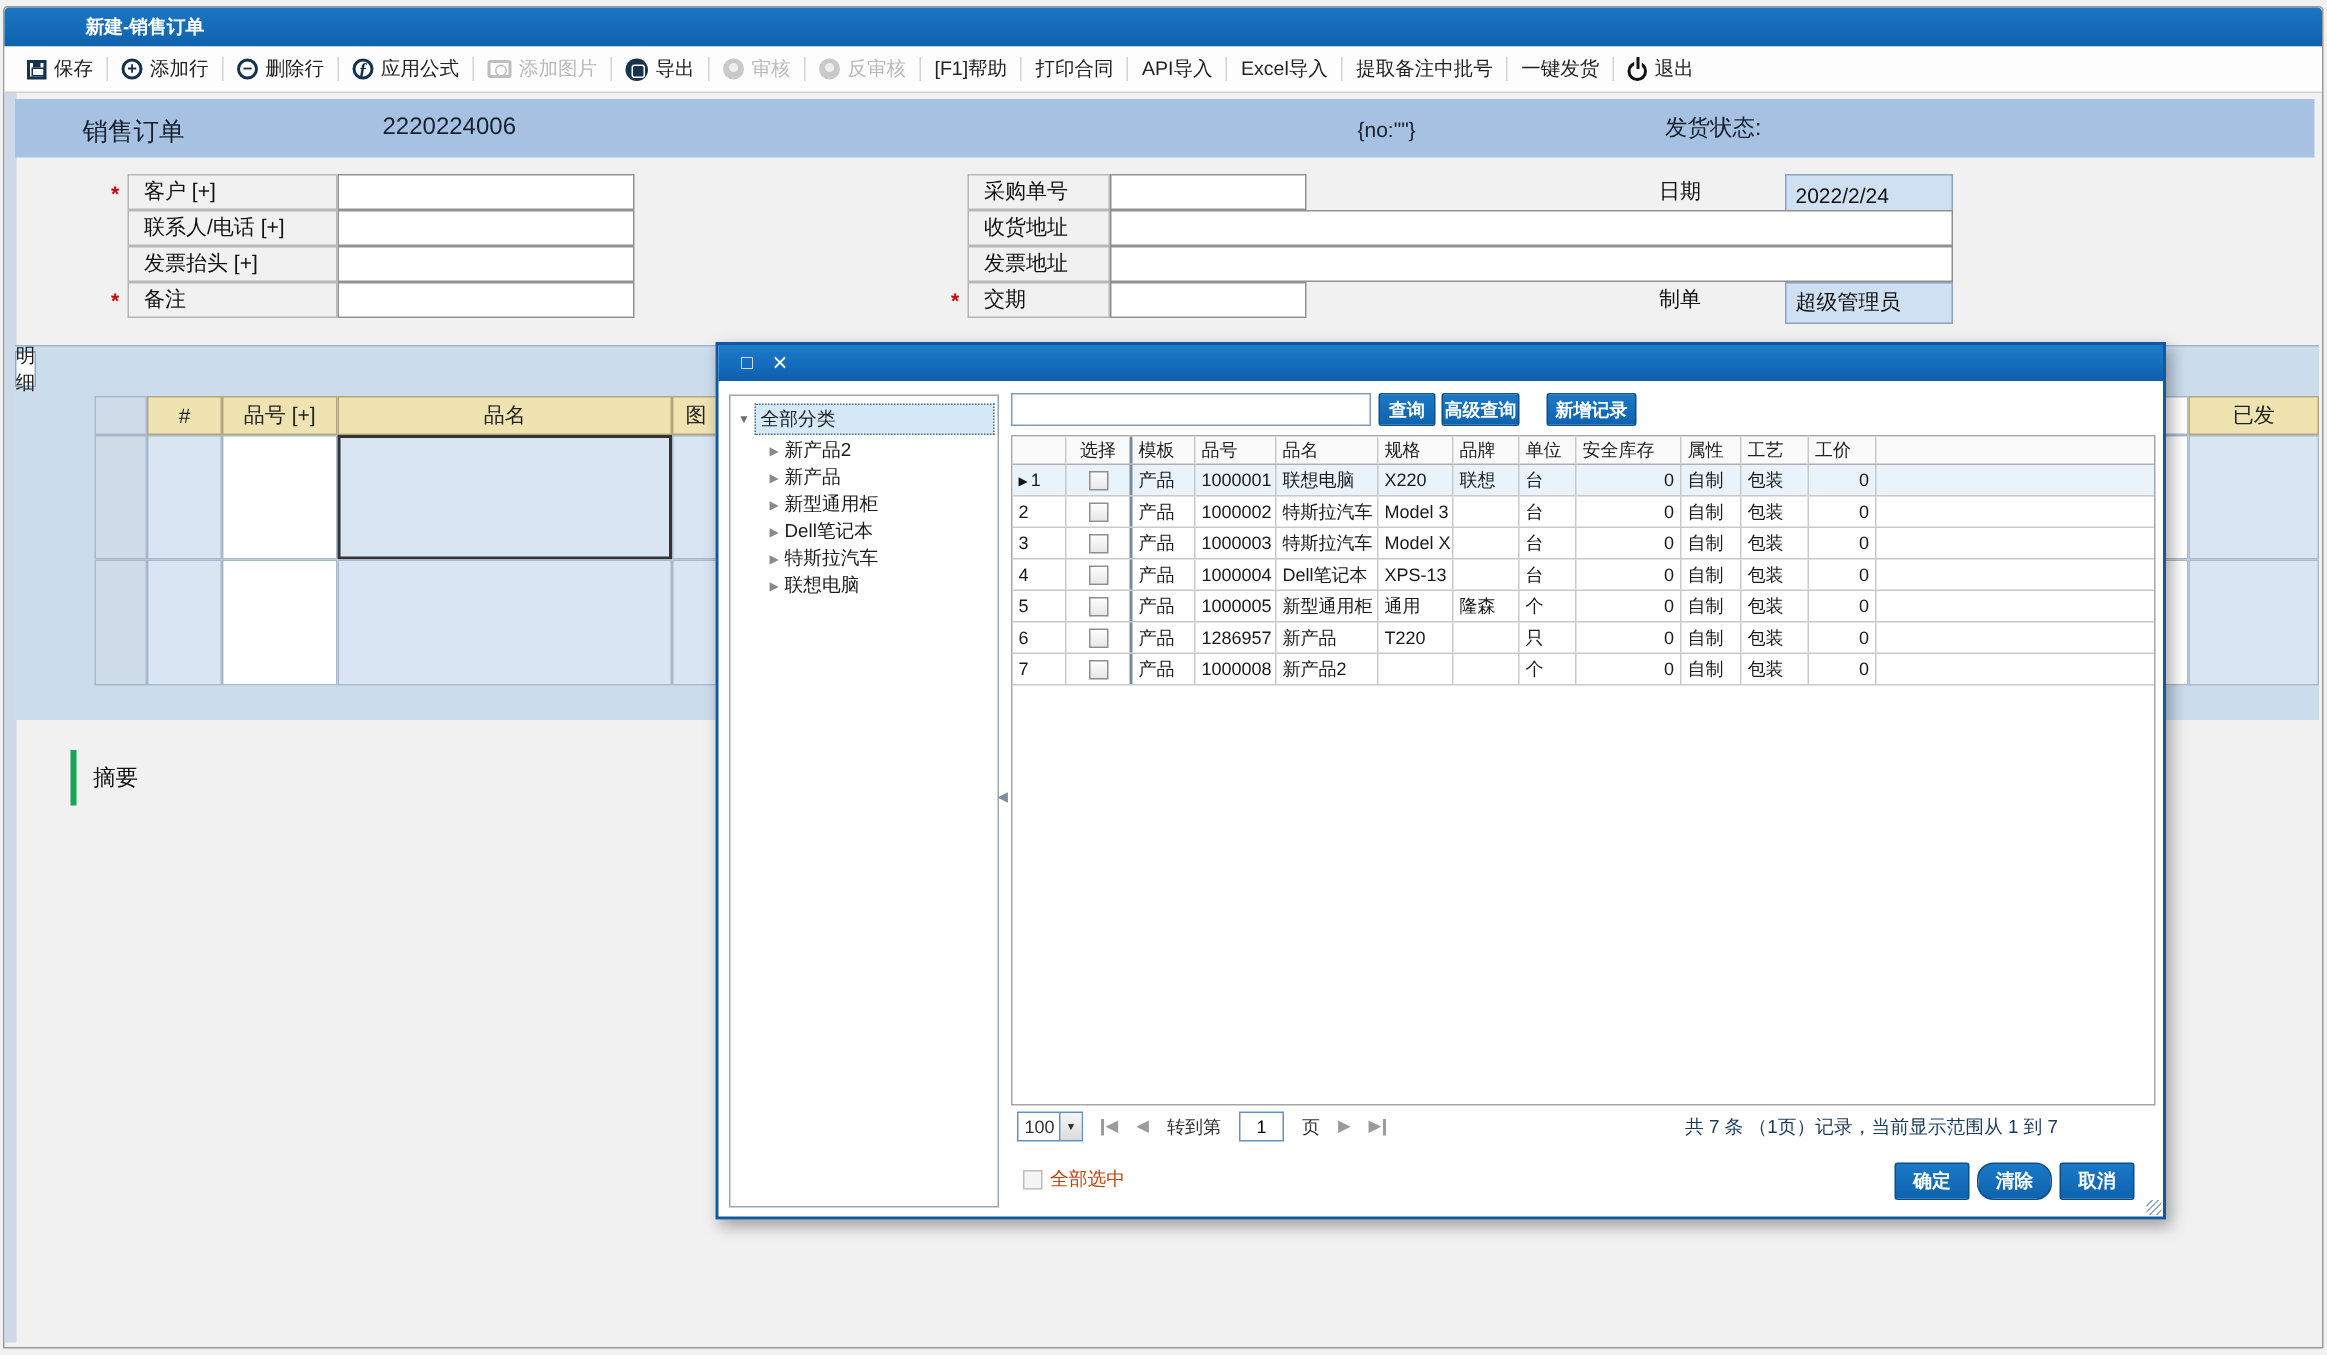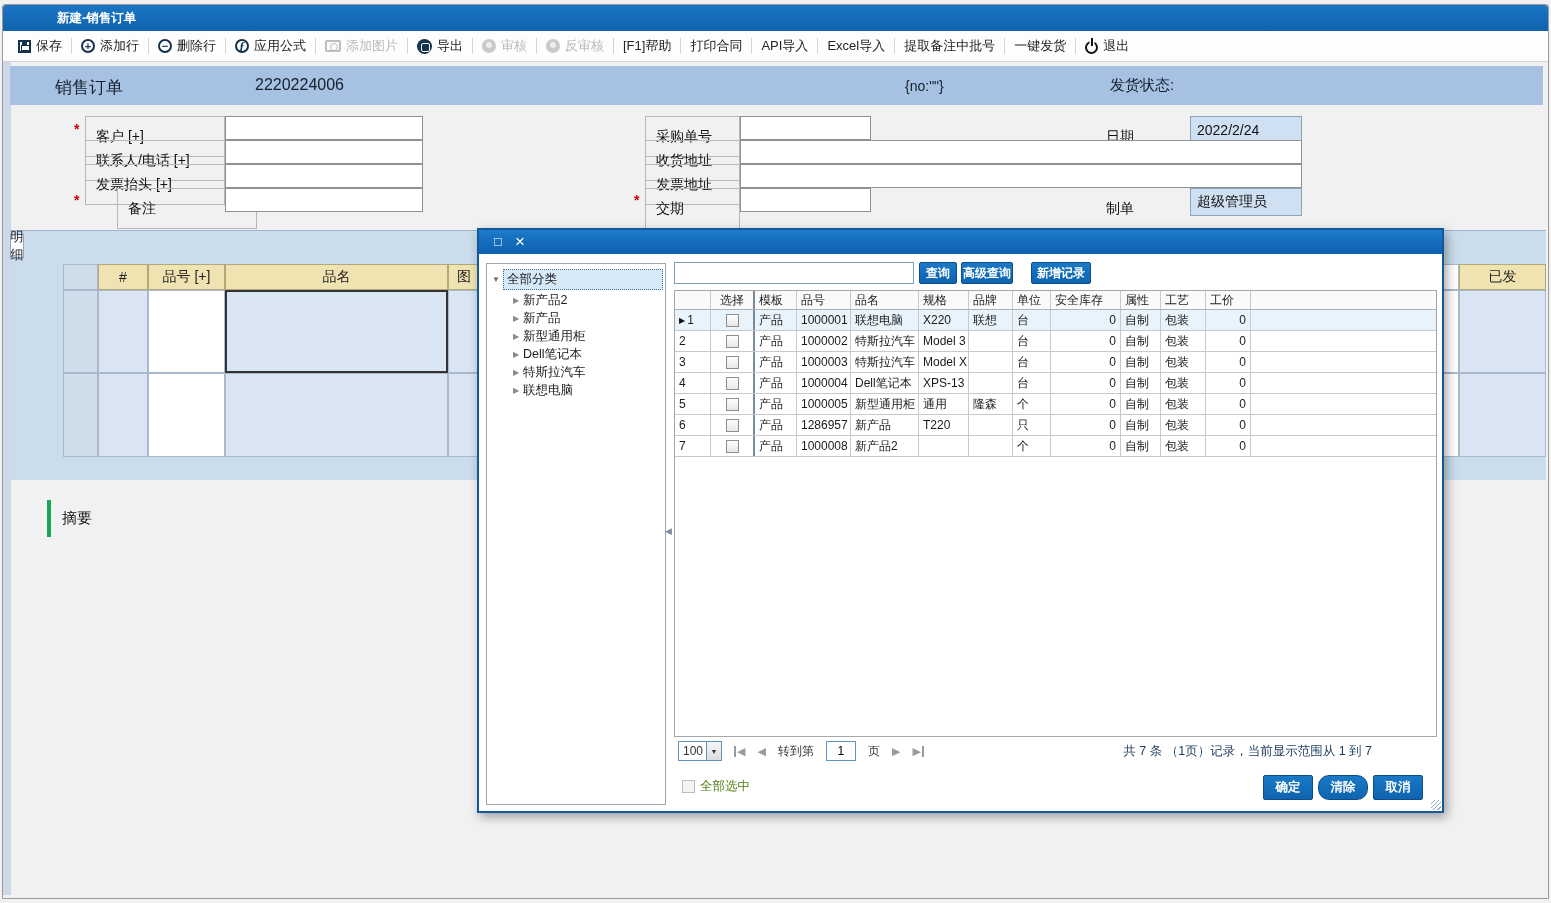--- a/index.html
+++ b/index.html
@@ -46,21 +46,21 @@
 
   
   .banner { position:absolute; left:10px; top:66px; width:1533px; height:39px; background:#a6c1e1; }
   .banner span { position:absolute; top:10px; color:#15202e; }
   .b-doctype { left:45px; font-size:17px; }
   .b-docno   { left:245px; font-size:16px; }
   .b-noexpr  { left:895px; font-size:14px; top:12px !important; }
   .b-ship    { left:1100px; font-size:15px; }
 
   
-  .f-label { position:absolute; height:41px; border:1px solid #b7b7b7; background:transparent;
+  .f-label { position:absolute; height:24px; border:1px solid #b7b7b7; background:transparent;
     display:flex; align-items:center; padding-left:10px; font-size:14px; color:#111; }
   .f-input { position:absolute; height:24px; border:1px solid #919191; background:#fff; font-size:13px; padding:0 4px;
     font-family:"Liberation Sans", "DejaVu Sans", sans-serif; }
   .f-value { position:absolute; height:28px; border:1px solid #8aa4c0; background:#cfe0f2;
     display:flex; align-items:center; padding-left:6px; font-size:14px; color:#111; }
   .req { position:absolute; color:#d00000; font-size:14px; font-weight:bold; }
 
   
   .detail-band { position:absolute; left:10px; top:230px; width:1536px; height:250px;
     background:#cbdcec; border-top:1px solid #9fb6cf; }
@@ -121,21 +121,21 @@
   .page-size .dd { width:15px; height:100%; border-left:1px solid #5e93c3; background:linear-gradient(#f6f6f6,#dcdcdc);
     display:flex; align-items:center; justify-content:center; font-size:7px; color:#333; }
   .nav { color:#9b9b9b; font-size:11px; line-height:1; cursor:default; }
   .nav.first { border-left:2px solid #9b9b9b; padding-left:1px; }
   .nav.last  { border-right:2px solid #9b9b9b; padding-right:1px; }
   .page-input { width:30px; height:20px; border:1px solid #5e93c3; text-align:center; font-size:12px;
     font-family:"Liberation Sans","DejaVu Sans",sans-serif; }
   .rec-summary { position:absolute; right:66px; top:4px; color:#1b3a5c; font-size:12.5px; }
 
   .dlg-footer { position:absolute; left:0; top:545px; width:100%; height:28px; }
-  .select-all { position:absolute; left:203px; top:3px; display:flex; align-items:center; gap:5px; color:#4d7c0f; font-size:12.5px; }
+  .select-all { position:absolute; left:203px; top:3px; display:flex; align-items:center; gap:5px; color:#c2410c; font-size:12.5px; }
   .cb-dis { width:13px; height:13px; border:1px solid #bdbdbd; background:#f4f4f4; display:inline-block; }
   .foot-btn { position:absolute; top:0; width:50px; height:25px; background:linear-gradient(#1a79c6,#0f63ae);
     border:1px solid #0b4e8e; border-radius:2px; color:#fff; font-size:12.5px; font-weight:bold;
     display:flex; align-items:center; justify-content:center; cursor:default; }
   .resize-grip { position:absolute; right:1px; bottom:1px; width:10px; height:10px;
     background:repeating-linear-gradient(-45deg, transparent 0 2px, #93a9c0 2px 3px); }
 </style>
 </head>
 <body>
 
@@ -225,21 +225,21 @@
 </div>
 
 <span class="req" style="left:74px; top:121px;">*</span>
 <div class="f-label" style="left:85px; top:116px; width:140px;">客户 [+]</div>
 <input class="f-input" style="left: 225px; top: 116px; width: 198px;" value="">
 <div class="f-label" style="left:85px; top:140px; width:140px;">联系人/电话 [+]</div>
 <input class="f-input" style="left: 225px; top: 140px; width: 198px;" value="">
 <div class="f-label" style="left:85px; top:164px; width:140px;">发票抬头 [+]</div>
 <input class="f-input" style="left: 225px; top: 164px; width: 198px;" value="">
 <span class="req" style="left:74px; top:192px;">*</span>
-<div class="f-label" style="left:85px; top:188px; width:140px;margin-left:32px;">备注</div>
+<div class="f-label" style="left:85px; top:188px; width:140px;">备注</div>
 <input class="f-input" style="left: 225px; top: 188px; width: 198px;" value="">
 
 <div class="f-label" style="left:645px; top:116px; width:95px;">采购单号</div>
 <input class="f-input" style="left: 740px; top: 116px; width: 131px;" value="">
 <div class="f-label" style="left:1095px; top:116px; width:95px; border-color:transparent;">日期</div>
 <div class="f-value" style="left:1190px; top:116px; width:112px;">2022/2/24</div>
 
 <div class="f-label" style="left:645px; top:140px; width:95px;">收货地址</div>
 <input class="f-input" style="left: 740px; top: 140px; width: 562px;" value="">
 <div class="f-label" style="left:645px; top:164px; width:95px;">发票地址</div>

